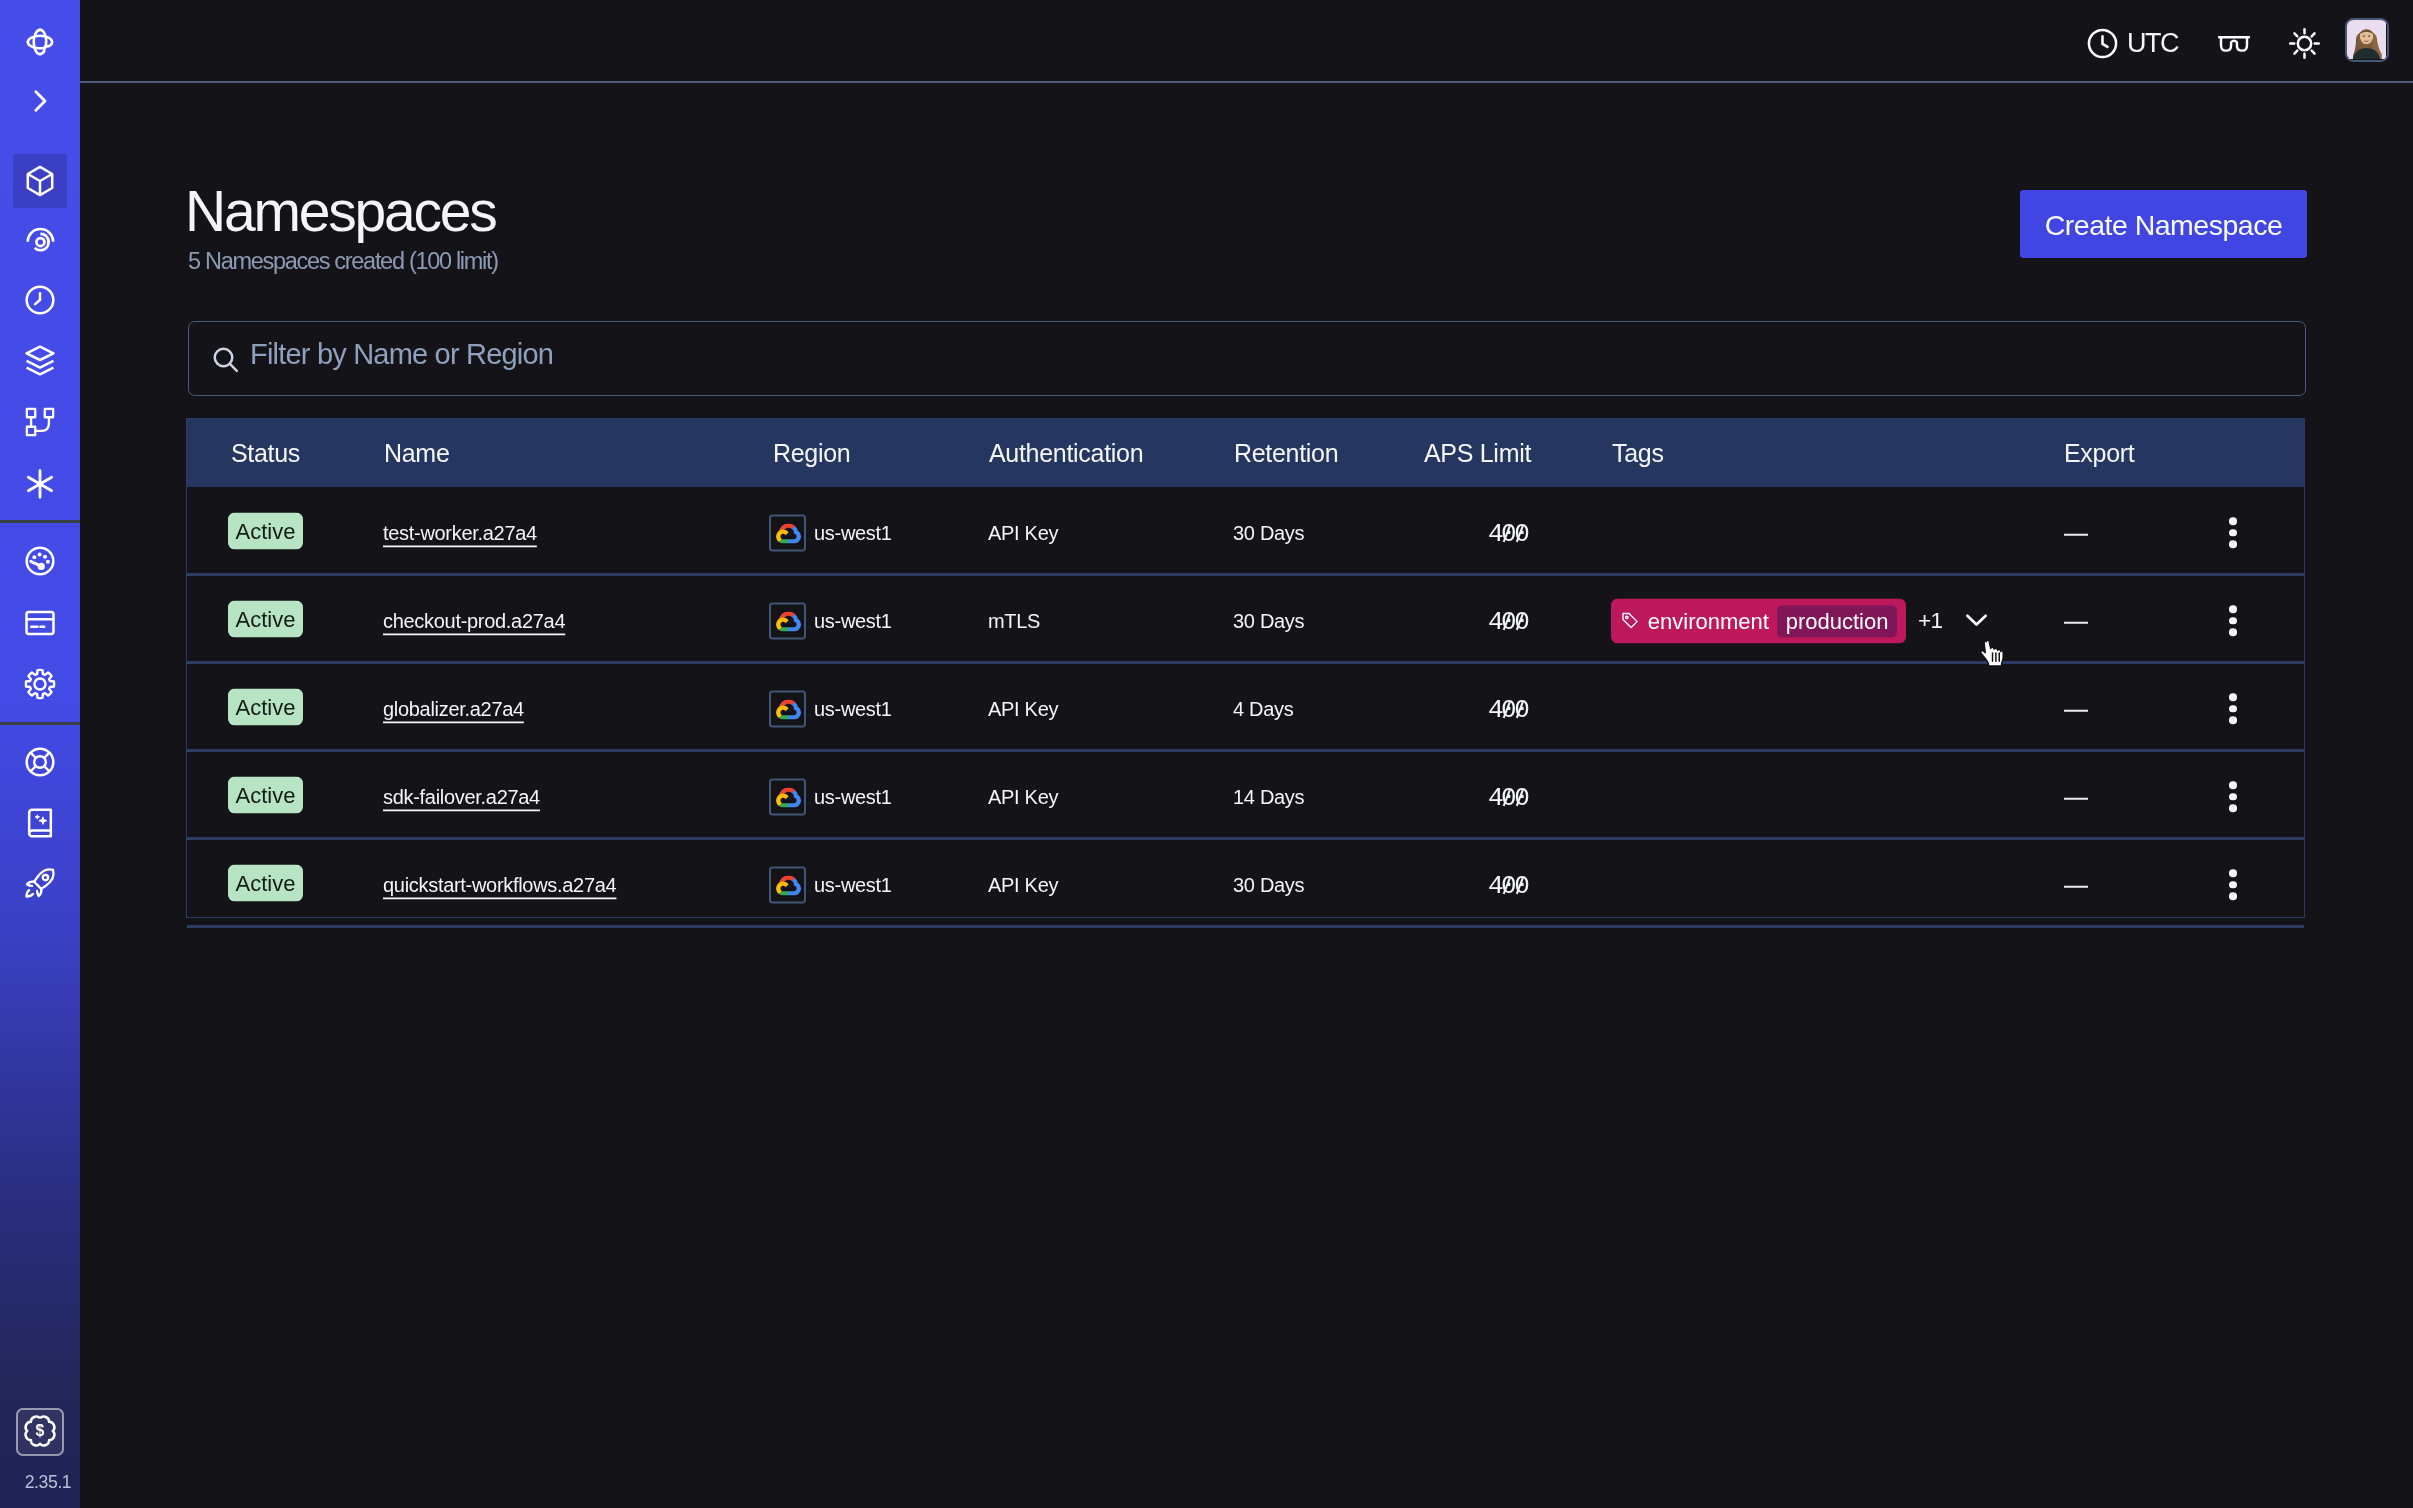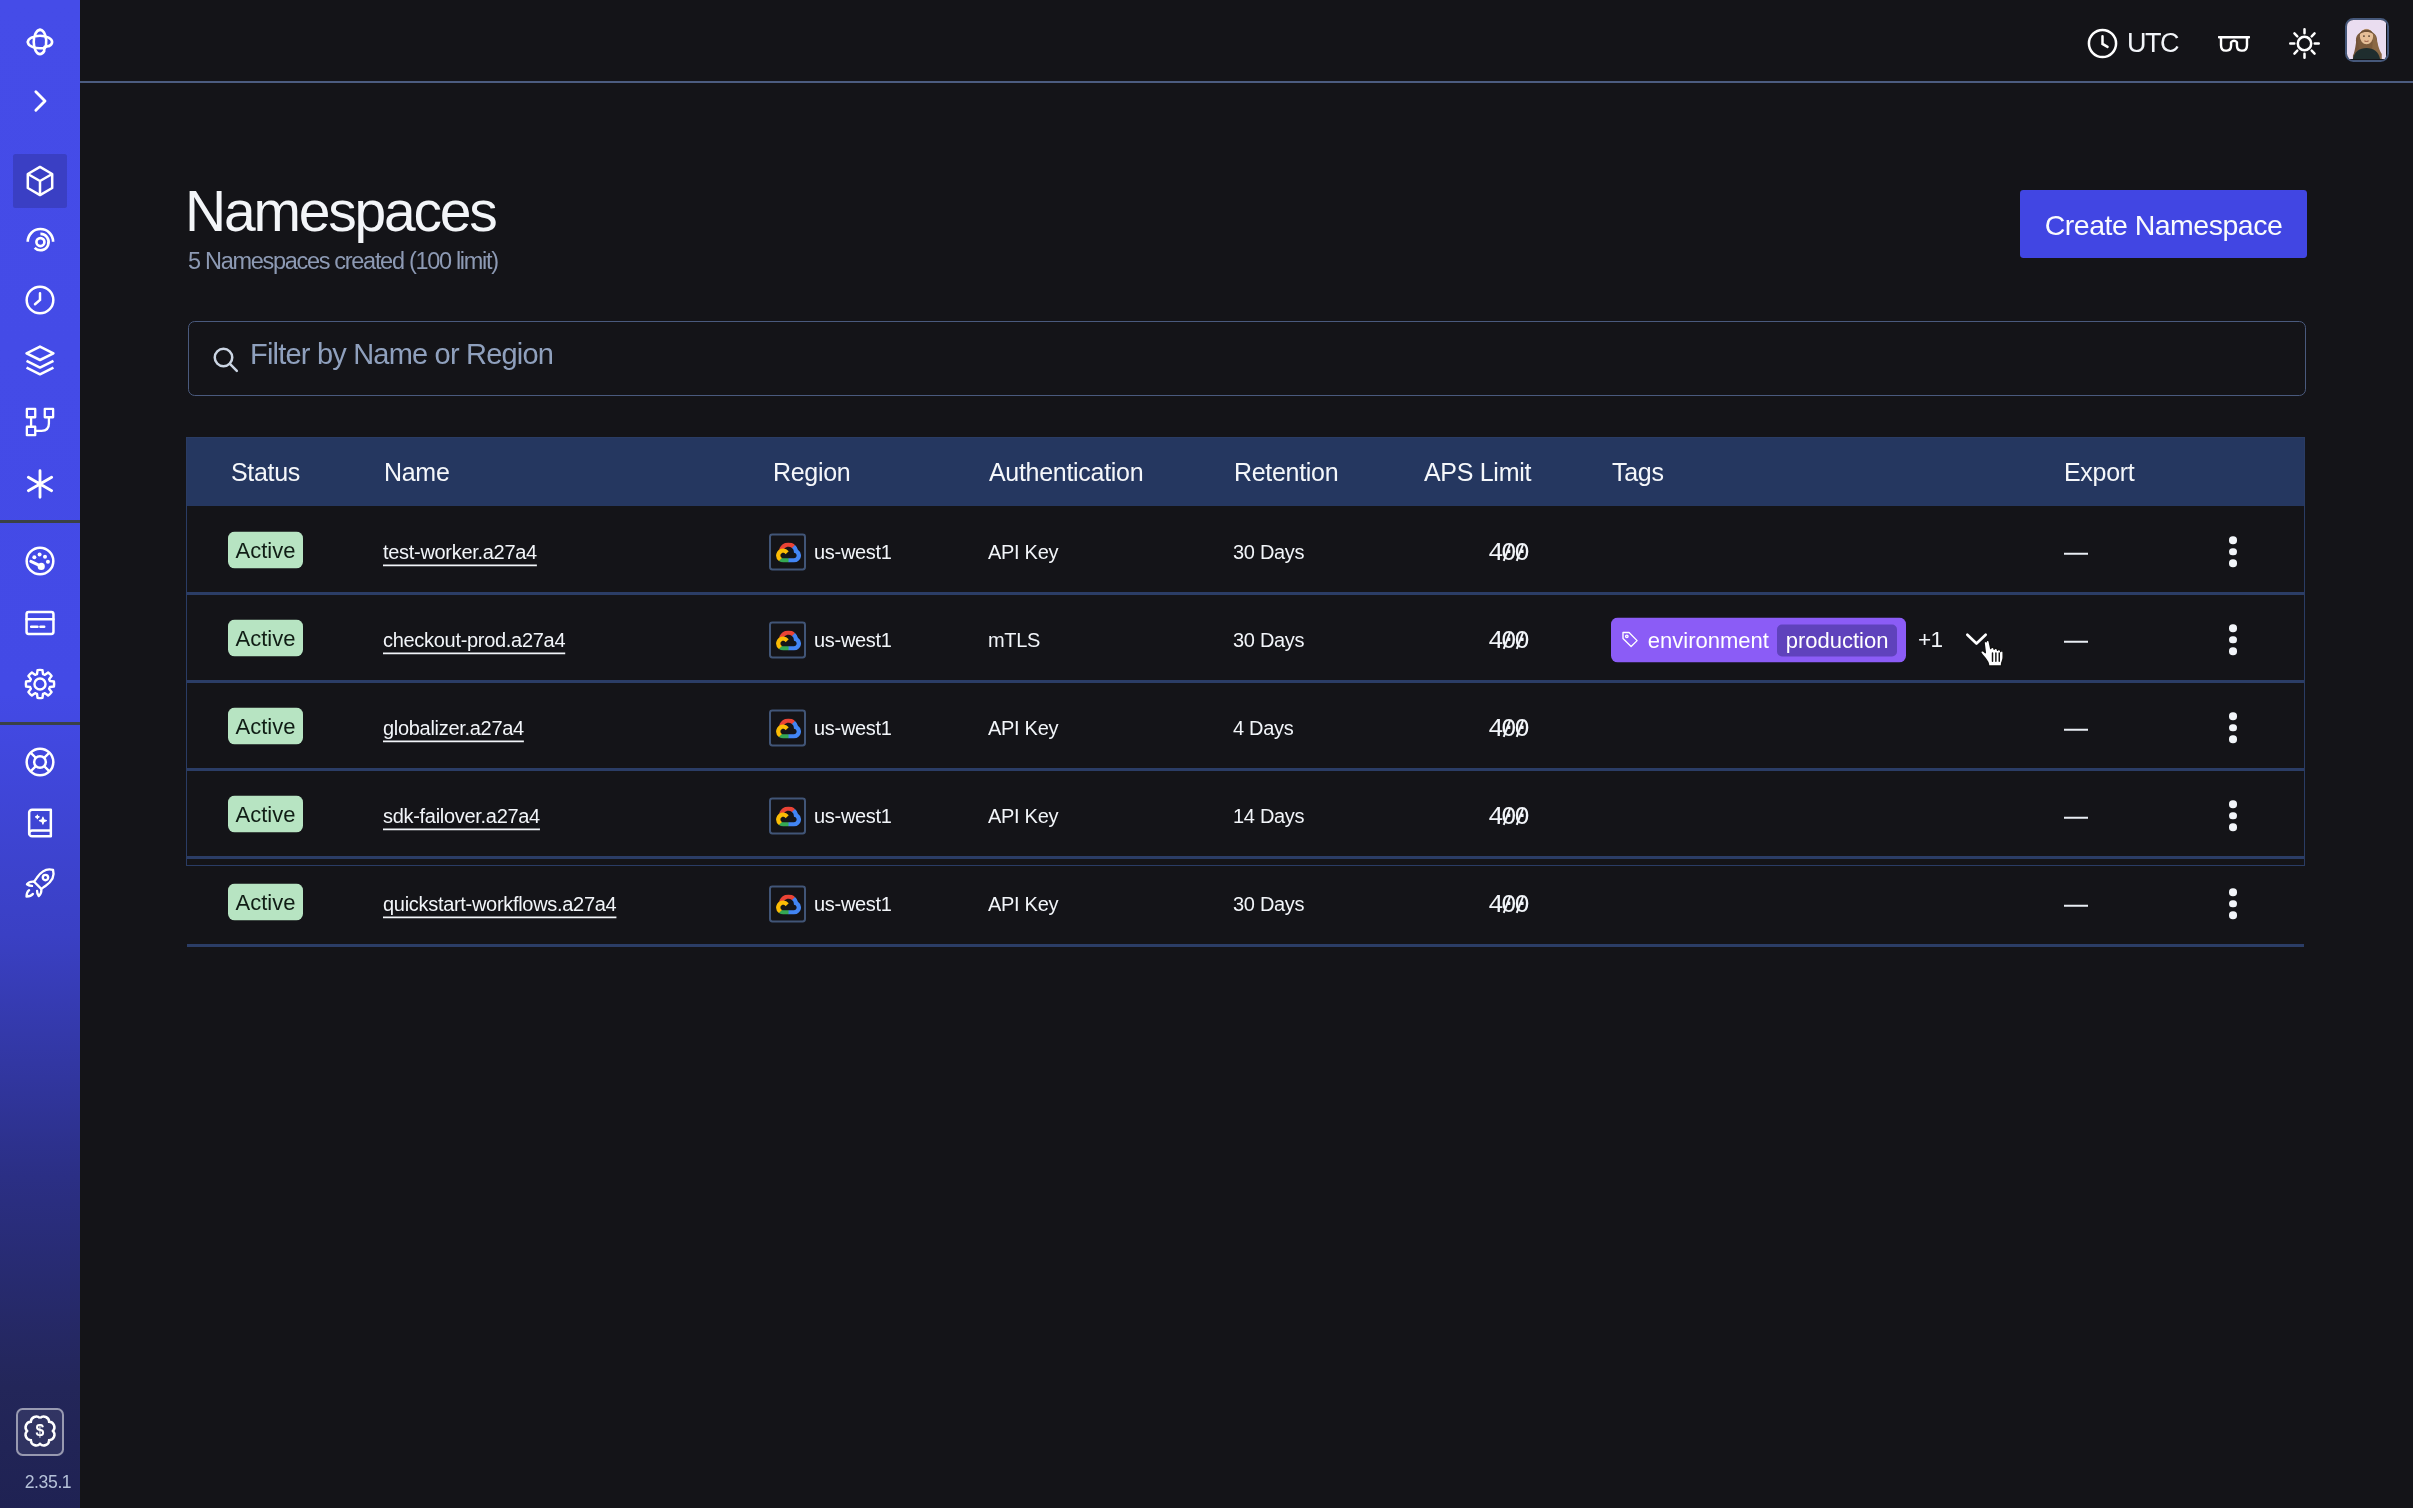--- a/index.html
+++ b/index.html
@@ -28,40 +28,40 @@
   #h1 { position:absolute; left:185px; top:181px; color:#F3F5F8; font-size:57px; letter-spacing:-2.2px; font-weight:400; line-height:60px; }
   #sub { position:absolute; left:188px; top:248px; color:#8D9AB4; font-size:23.5px; letter-spacing:-1.3px; }
   #createbtn { position:absolute; left:2020px; top:190px; width:287px; height:68px; background:#4146E3; border-radius:3.4px;
     color:#FAFBFD; font-size:28.5px; letter-spacing:-0.5px; text-align:center; line-height:71px; }
 
   
   #search { position:absolute; left:188px; top:321px; width:2118px; height:75px; border:1.7px solid #4A5A7D; border-radius:6.7px; }
   #search .ph { position:absolute; left:61px; top:16px; color:#8FA0BD; font-size:29px; letter-spacing:-0.8px; }
 
   
-  #table { position:absolute; left:186px; top:437px; width:2119px; height:429px; border:1.7px solid #2A3C64;padding-left:44px; }
+  #table { position:absolute; left:186px; top:418px; width:2119px; height:500px; border:1.7px solid #2A3C64;padding-left:44px; }
   #thead { position:absolute; left:0; top:0; width:100%; height:68px; background:#253760; }
   .th { position:absolute; top:0; height:68px; line-height:68px; color:#F5F7FA; font-size:25px; font-weight:500; letter-spacing:-0.3px; }
   .row { position:absolute; left:0; width:100%; height:88px; }
   .rowsep { position:absolute; left:0; width:100%; height:2.5px; background:#2B3D66; }
   .cell { position:absolute; color:#F2F5F9; font-size:20px; letter-spacing:-0.3px; top:calc(50% + 1.7px); transform:translateY(-50%); white-space:nowrap; }
   .badge { position:absolute; left:41px; top:calc(50% + 0.4px); transform:translateY(-50%); width:75px; height:37px; background:#B7E4C2; border-radius:6.7px;
     color:#101D15; font-size:22px; text-align:center; line-height:37px; }
   .name { text-decoration:underline; text-underline-offset:5.9px; text-decoration-thickness:2.1px; }
   .gcp { position:absolute; left:582px; top:calc(50% + 1.7px); transform:translateY(-50%); width:37px; height:37px; border:2.1px solid #415577; border-radius:3.4px; }
   .gcp svg { position:absolute; left:5px; top:7.5px; }
   .mono400 { position:absolute; left:1301px; top:calc(50% + 2.5px); transform:translateY(-50%); width:42px; height:25px; }
   .mono400 span { display:block; font-family:"Liberation Mono",monospace; font-size:26px; letter-spacing:-2.5px; color:#F2F5F9; line-height:25px; }
   .mono400 i { position:absolute; width:2.3px; height:17.6px; background:#F2F5F9; top:3.4px; transform:rotate(21deg); }
   .dash { position:absolute; left:1877px; top:calc(50% + 3.8px); transform:translateY(-50%); width:23.5px; height:2.5px; background:#E9EDF3; }
   .kebab { position:absolute; left:2042px; top:calc(50% + 1.7px); transform:translateY(-50%); }
   .kebab span { display:block; width:7.5px; height:7.5px; border-radius:50%; background:#F2F5F9; margin:3.8px 0; }
 
   
-  .chip { position:absolute; left:1424px; top:calc(50% + 1.7px); transform:translateY(-50%); height:45px; background:#8b5cf6; border-radius:6.7px;
+  .chip { position:absolute; left:1424px; top:calc(50% + 1.7px); transform:translateY(-50%); height:45px; background:#be185d; border-radius:6.7px;
     display:flex; align-items:center; padding:0 9.2px 0 10px; color:#fff; }
   .chip .env { font-size:22px; margin-left:8.4px; letter-spacing:0; }
   .chip .pill { margin-left:8.4px; background:rgba(13,16,80,0.35); border-radius:5px; height:32px; line-height:32px; padding:0 8.4px; font-size:22px; }
   .plus1 { position:absolute; left:1731px; top:calc(50% + 1.7px); transform:translateY(-50%); color:#F2F5F9; font-size:22.6px; letter-spacing:-0.8px; }
   .chev { position:absolute; left:1777px; top:calc(50% + 1.7px); transform:translateY(-50%); }
 
   
   #pgn { position:absolute; left:0; top:508px; width:100%; height:91px; }
   #pgnbox { position:absolute; left:40px; top:11.7px; width:117px; height:65px; border:1.7px solid #46567A; border-radius:5px; }
   #pgnbox .n { position:absolute; left:20px; top:20px; font-size:25px; color:#F2F5F9; }

